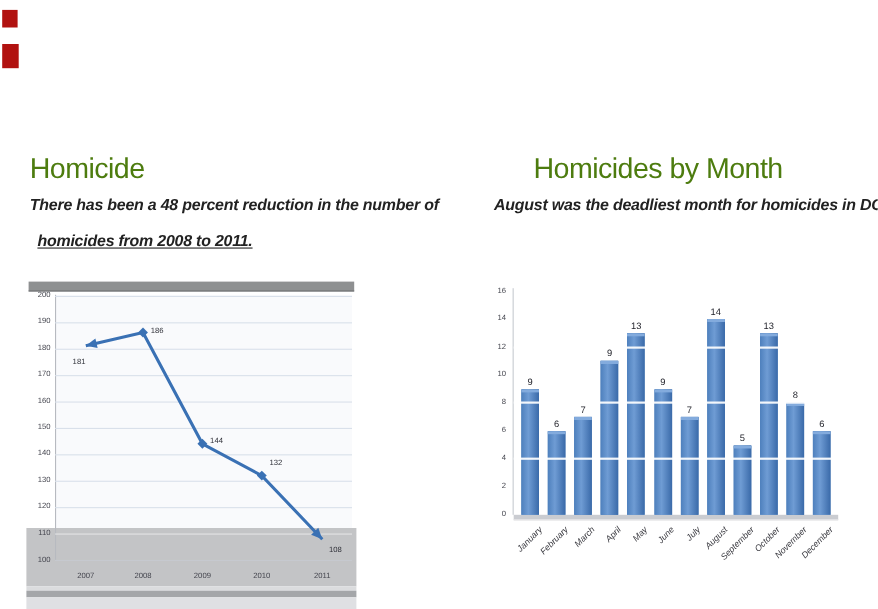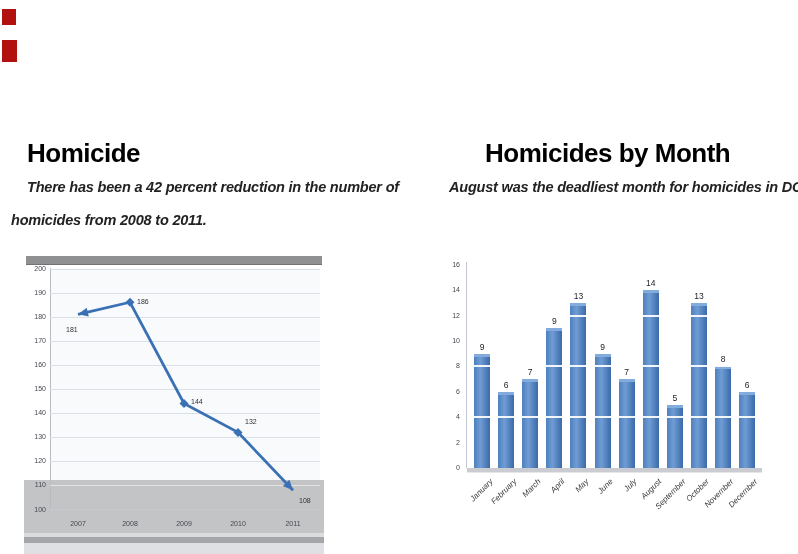--- a/index.html
+++ b/index.html
@@ -3,21 +3,21 @@
 <meta charset="utf-8">
 <style>
   html,body{margin:0;padding:0;background:#fff;}
   #page{position:relative;width:798px;height:554px;background:#ffffff;overflow:hidden;
         font-family:"Liberation Sans",sans-serif;}
 
   
   .red-marker{position:absolute;background:#b11210;}
 
   
-  .sec-title{position:absolute;font-size:26px;font-weight:bold;letter-spacing:-0.5px;color:#000000;}
+  .sec-title{position:absolute;font-size:26px;font-weight:normal;letter-spacing:-0.5px;color:#4d7c0f;}
   .sec-sub{position:absolute;font-size:14.5px;font-style:italic;font-weight:bold;
            color:#222222;line-height:33px;letter-spacing:-0.2px;white-space:nowrap;}
 
   
   #linechart{position:absolute;left:24px;top:256px;width:300px;height:298px;}
   .lc-topbar{position:absolute;left:2px;top:0;width:296px;height:8px;background:#8e9091;
              border-bottom:1px solid #717274;}
   .lc-plotbg{position:absolute;left:26px;top:12px;width:270px;height:212px;background:#f9fafc;}
   .lc-grayband{position:absolute;left:0;top:224px;width:300px;height:53px;background:#c3c4c6;}
   .lc-lightstrip{position:absolute;left:0;top:277px;width:300px;height:4px;background:#dbdcde;}
@@ -49,22 +49,22 @@
 </style>
 </head>
 <body>
 
 <div id="page">
 
   <div class="red-marker" style="left:2px;top:9px;width:14px;height:16px;"></div>
   <div class="red-marker" style="left:2px;top:40px;width:15px;height:22px;"></div>
 
   <div class="sec-title" style="left:27px;top:138px;">Homicide</div>
-  <div class="sec-sub" style="left:27px;top:171px;">There has been a 42 percent reduction in the number of</div>
-  <div class="sec-sub" style="left:11px;top:204px;">homicides from 2008 to 2011.</div>
+  <div class="sec-sub" style="left:27px;top:171px;">There has been a 48 percent reduction in the number of</div>
+  <div class="sec-sub" style="left:34px;top:204px;text-decoration:underline;">homicides from 2008 to 2011.</div>
 
   <div id="linechart">
     <div class="lc-topbar"></div>
     <div class="lc-plotbg"></div>
     <div class="lc-grayband"></div>
     <div class="lc-lightstrip"></div>
     <div class="lc-darkstrip"></div>
     <div class="lc-bottomstrip"></div>
     <div class="lc-axis-v"></div>
     <div class="lc-axis-h"></div>

